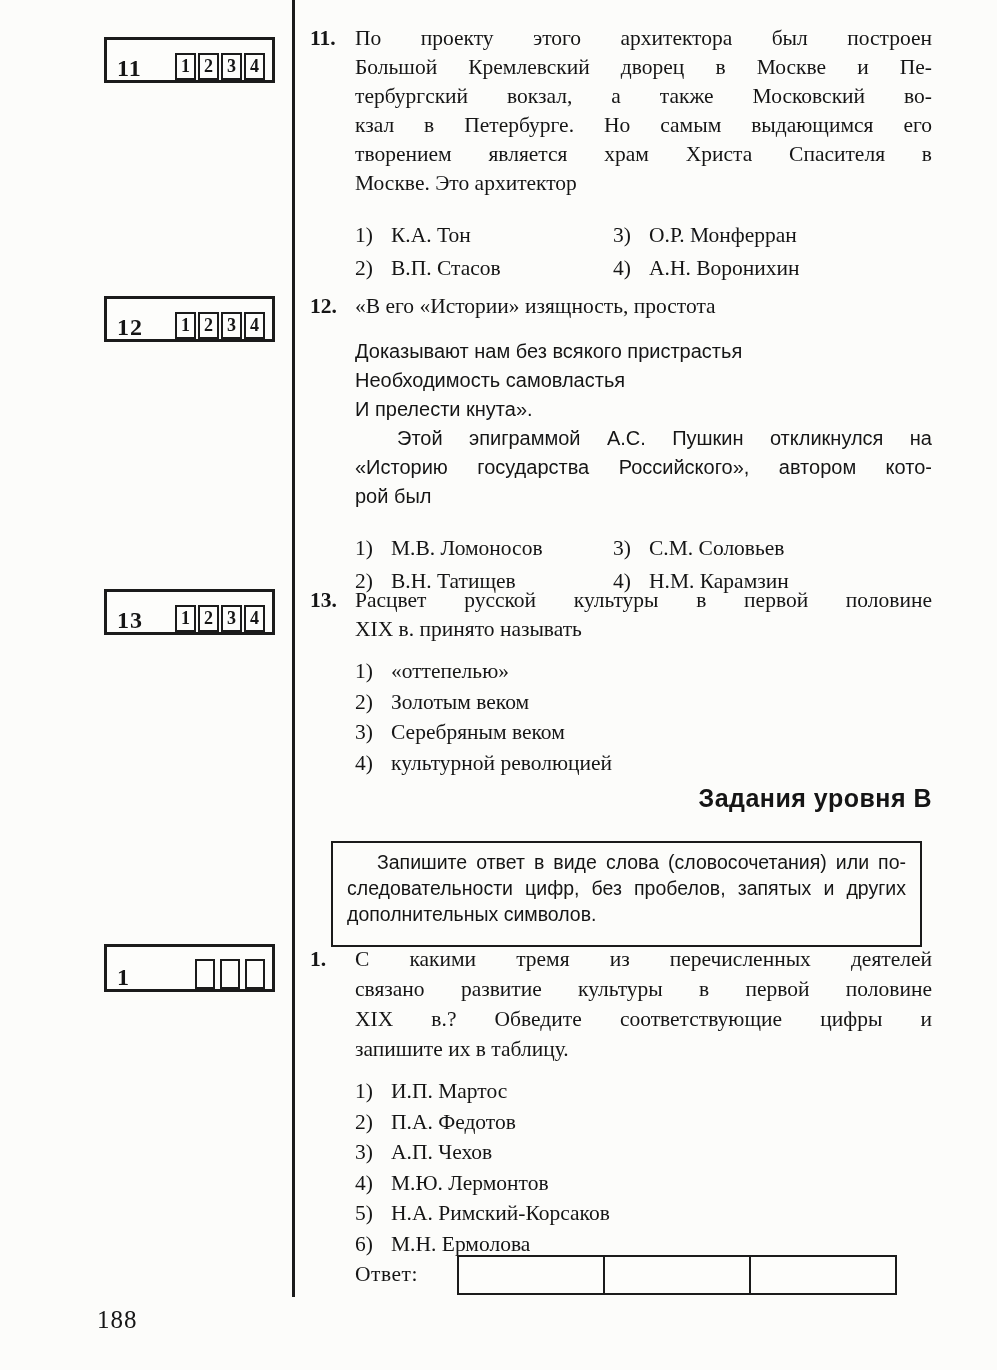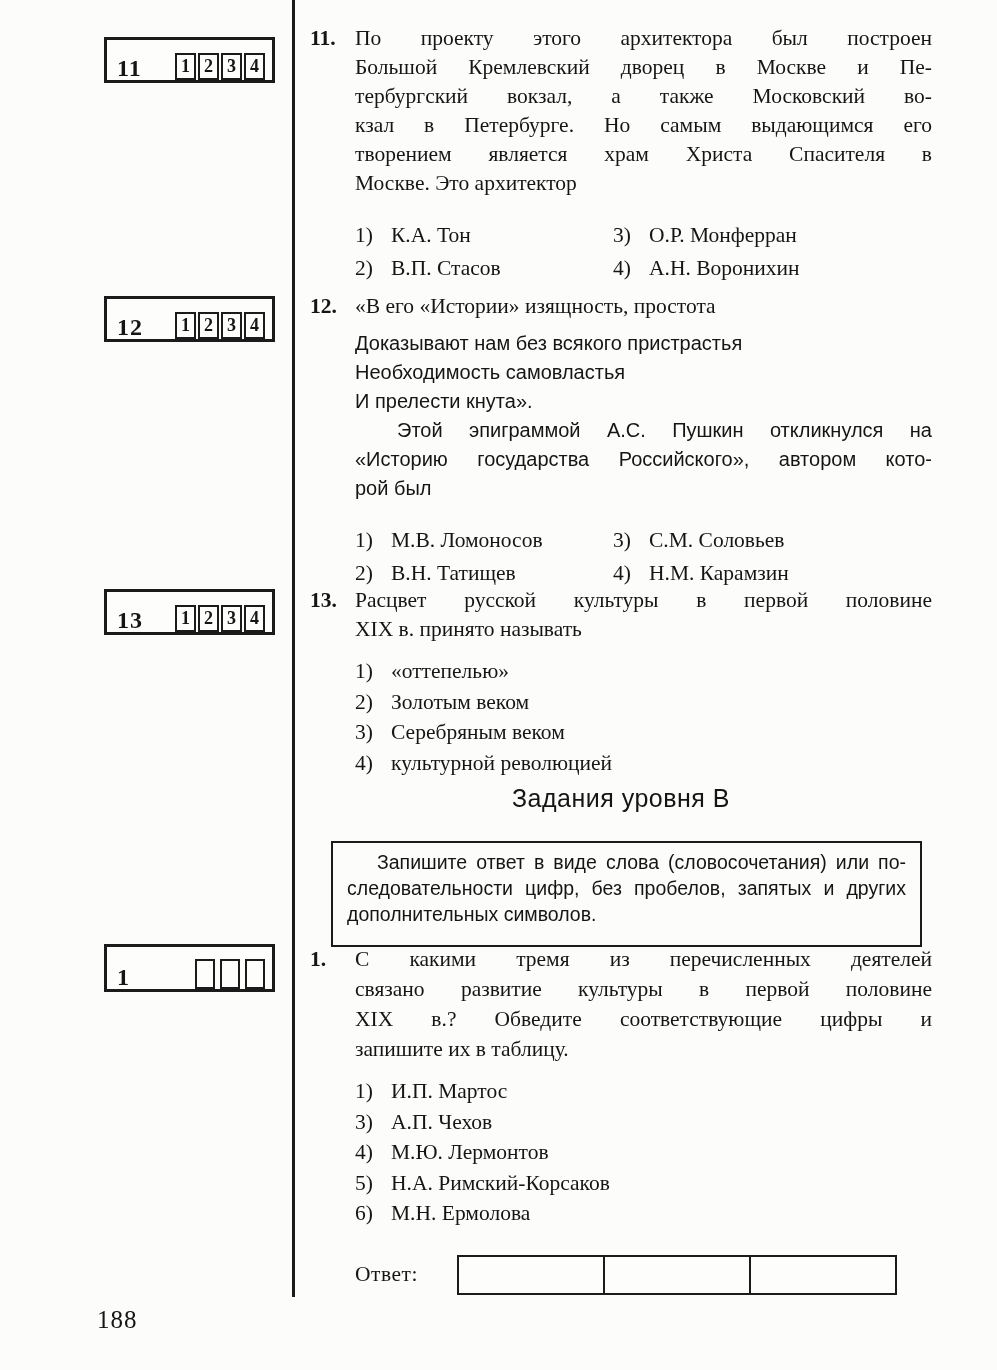--- a/index.html
+++ b/index.html
@@ -49,38 +49,38 @@
     position:absolute;left:0;top:0;
     font-weight:700;font-size:21.5px;line-height:29px;
   }
   .qbody{margin-left:45px;}
   .sline{
     font-size:21.5px;line-height:29px;
     font-family:"Liberation Serif", serif;
   }
   .jline{text-align:justify;text-align-last:justify;text-justify:inter-word;}
   .sans{font-family:"Liberation Sans", sans-serif;font-size:20px;line-height:29px;}
-  .poem{margin-top:8px;}
+  .poem{margin-top:16px;}
   .para-indent{padding-left:42px;}
 
   
   .opts1{margin-top:12px;}
   .opts2{
     margin-top:22px;
     display:grid;grid-template-columns:258px 1fr;row-gap:2px;
   }
   .opt{font-size:21.5px;line-height:30.5px;white-space:nowrap;}
   .onum{display:inline-block;min-width:36px;}
 
   
   .sec-heading{
     position:absolute;left:310px;width:622px;top:784px;
-    text-align:center;
+    text-align:right;
     font-family:"Liberation Sans", sans-serif;
-    font-weight:400;font-size:25px;letter-spacing:0.5px;
+    font-weight:700;font-size:25px;letter-spacing:0.5px;
   }
   
   .instr-box{
     position:absolute;left:303px;top:841px;width:591px;
     box-sizing:border-box;
     border:2.5px solid #1b1b1b;
     padding:6px 14px 18px 14px;
     background:#fcfcfa;
     margin-left:28px;
   }
@@ -221,20 +221,21 @@
 
   <div class="block" style="top:944px;">
     <span class="qnum" style="line-height:30px;">1.</span>
     <div class="qbody">
       <div class="sline jline" style="line-height:30px;">С какими тремя из перечисленных деятелей</div>
       <div class="sline jline" style="line-height:30px;">связано развитие культуры в первой половине</div>
       <div class="sline jline" style="line-height:30px;">XIX в.? Обведите соответствующие цифры и</div>
       <div class="sline" style="line-height:30px;">запишите их в таблицу.</div>
       <div class="opts1">
         <div class="opt"><span class="onum">1)</span><span>И.П. Мартос</span></div>
+        <div class="opt"><span class="onum">2)</span><span>П.А. Федотов</span></div>
         <div class="opt"><span class="onum">3)</span><span>А.П. Чехов</span></div>
         <div class="opt"><span class="onum">4)</span><span>М.Ю. Лермонтов</span></div>
         <div class="opt"><span class="onum">5)</span><span>Н.А. Римский-Корсаков</span></div>
         <div class="opt"><span class="onum">6)</span><span>М.Н. Ермолова</span></div>
       </div>
     </div>
   </div>
 
   <div class="block" style="top:1250px;height:55px;">
     <span class="ans-label">Ответ:</span>

